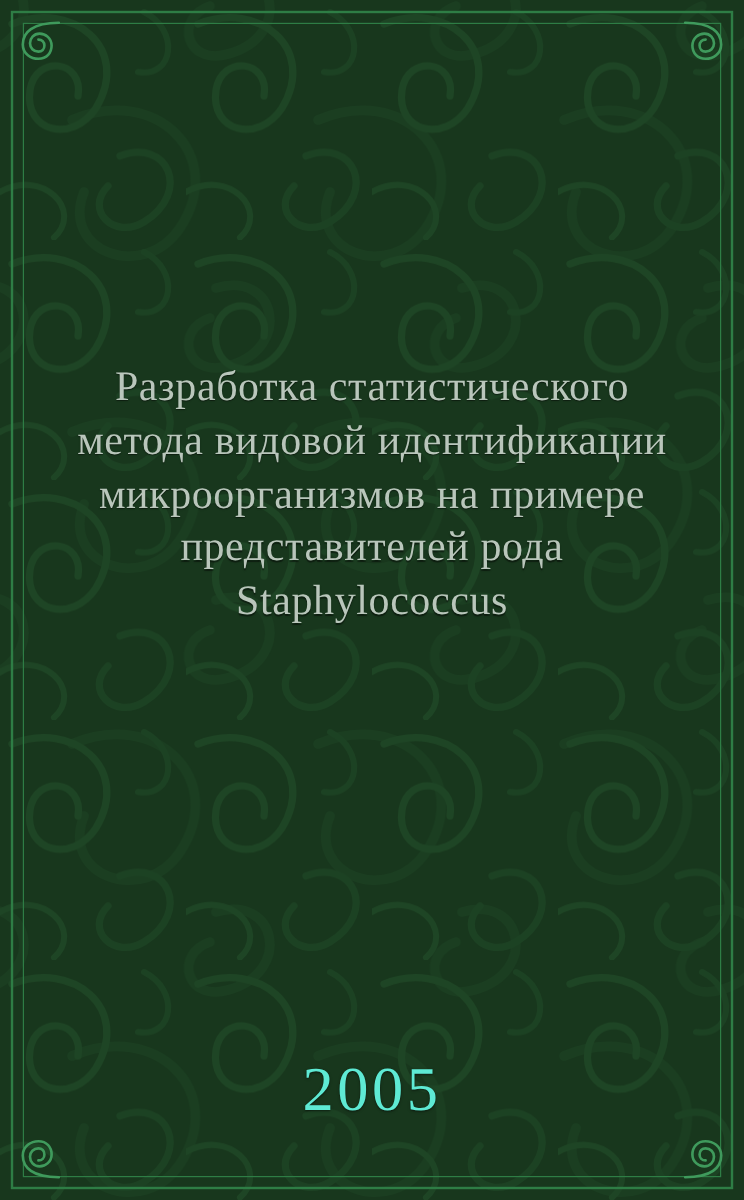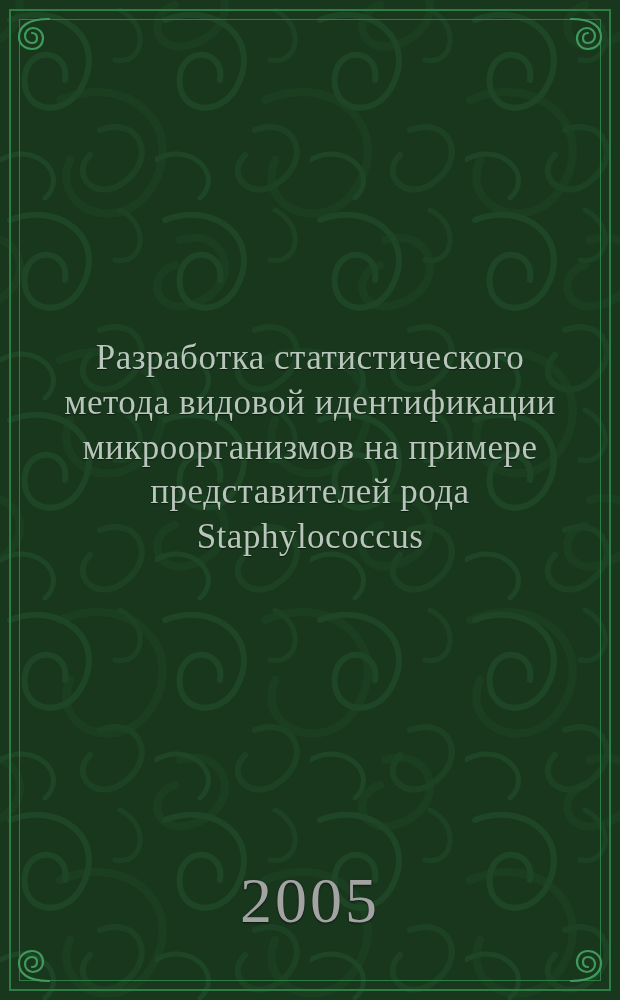--- a/index.html
+++ b/index.html
@@ -62,42 +62,41 @@
   .corner.tr { right: 17px; top: 17px;  transform: scaleX(-1); }
   .corner.bl { left: 17px;  bottom: 17px; transform: scaleY(-1); }
   .corner.br { right: 17px; bottom: 17px; transform: scale(-1,-1); }
 
   .title-block {
     position: absolute;
     left: 40px;
     right: 40px;
     top: 300px;
     text-align: center;
-    margin-top: 36px;
   }
   .title {
     color: #b9c6bb;
     font-size: 35px;
     line-height: 1.28;
     font-weight: normal;
     letter-spacing: 0.5px;
     margin: 0;
     text-shadow: 0 1px 1px rgba(0,0,0,0.5);
   }
 
   .year-block {
     position: absolute;
     left: 0;
     right: 0;
     bottom: 62px;
     text-align: center;
   }
   .year {
-    color: #a3a3a3;
-    font-size: 64px;
+    color: #5eead4;
+    font-size: 52px;
     letter-spacing: 3px;
     text-shadow: 0 1px 2px rgba(0,0,0,0.55);
   }
 </style>
 </head>
 <body>
 
 <div class="cover">
 
   <svg class="texture" viewBox="0 0 620 1000" preserveAspectRatio="none">

